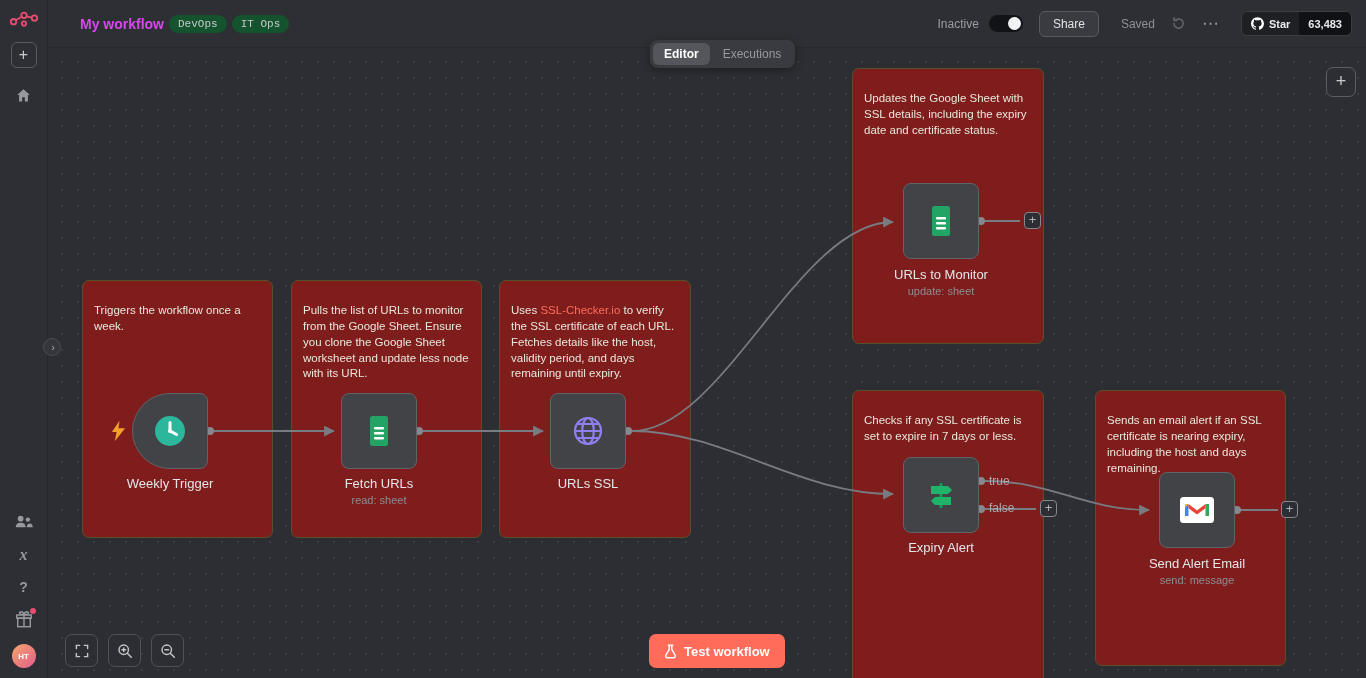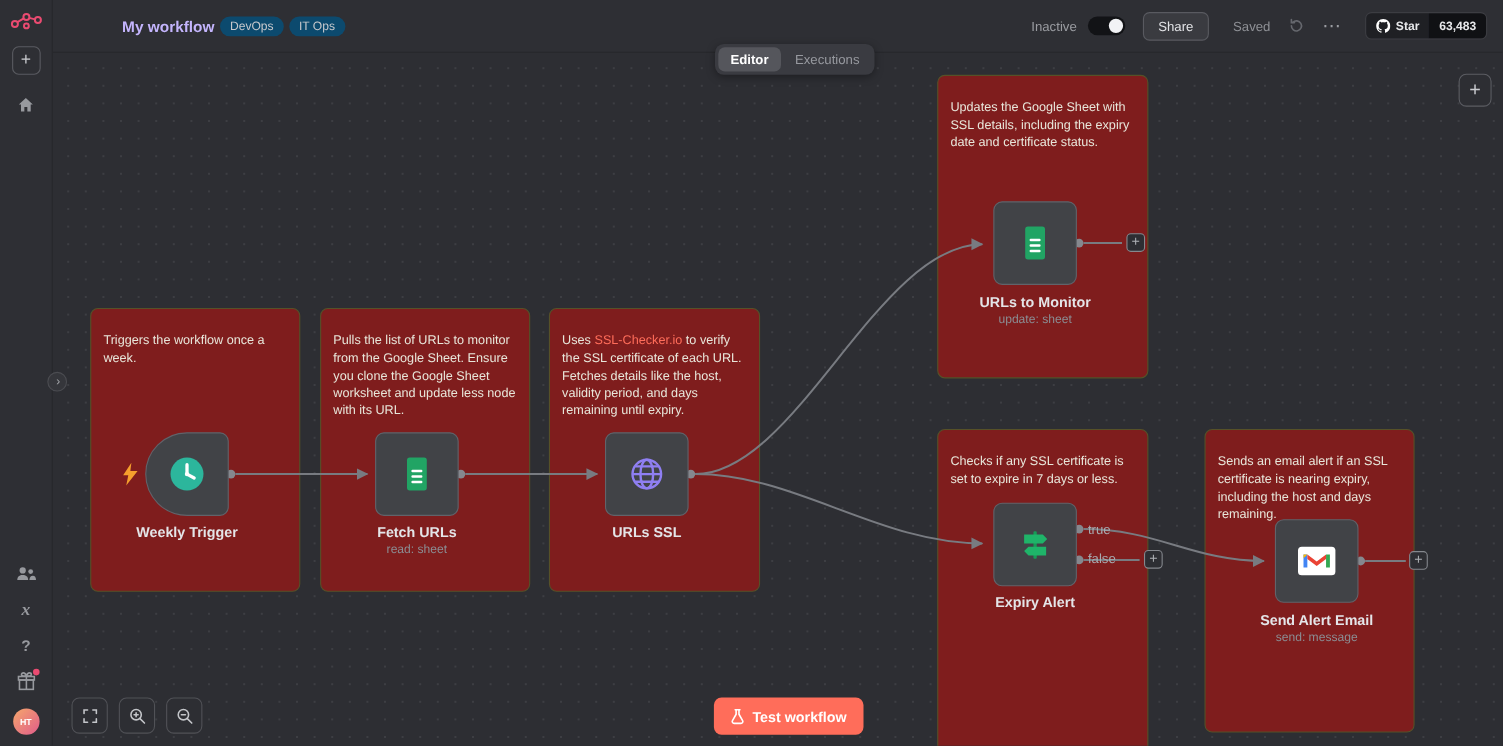--- a/index.html
+++ b/index.html
@@ -17,24 +17,24 @@
     background-image: radial-gradient(circle, #3d3e43 1px, transparent 1.3px);
     background-size:16px 16px; background-position:6px 6px;
   }
 
   
   .topbar {
     position:absolute; left:48px; top:0; right:0; height:48px; z-index:5;
     background:#2e2f34; border-bottom:1px solid #27282c;
     display:flex; align-items:center; padding:0 14px 0 32px;
   }
-  .wf-title { font-size:14px; font-weight:600; color:#c4b5fd;margin-left:31px; }
+  .wf-title { font-size:14px; font-weight:600; color:#d946ef; }
   .tag-pill {
-    background:#0c4a6e; color:#c6c8cc; font-size:11px; border-radius:11px;
-    padding:3px 9px; margin-left:5px; white-space:nowrap;
+    background:#14532d; color:#c6c8cc; font-size:11px; border-radius:11px;
+    padding:3px 9px; margin-left:5px; white-space:nowrap;font-family:Liberation Mono, monospace;
   }
   .tag-pill:first-of-type { margin-left:16px; }
   .tb-spacer { flex:1; }
   .inactive-lbl { font-size:12px; color:#9a9ca1; }
   .toggle {
     width:34px; height:17px; border-radius:10px; background:#121316;
     position:relative; margin-left:10px;
   }
   .toggle .knob {
     position:absolute; right:2px; top:2px; width:13px; height:13px;
@@ -119,21 +119,21 @@
 
   
   .node {
     position:absolute; width:76px; height:76px; z-index:3;
     background:#414347; border:1.6px solid #61636a; border-radius:8px;
     display:flex; align-items:center; justify-content:center;
   }
   .node.trigger { border-radius:38px 8px 8px 38px; }
   .nlabel {
     position:absolute; width:180px; text-align:center; z-index:3;
-    font-size:13px; font-weight:700; color:#e4e5e8;
+    font-size:13px; font-weight:400; color:#e4e5e8;
   }
   .nsub {
     position:absolute; width:180px; text-align:center; z-index:3;
     font-size:11px; color:#8b8d93;
   }
   .plus-sq {
     position:absolute; width:17px; height:17px; z-index:3;
     border:1.6px solid #85888e; border-radius:4px; background:#2d2e33;
     color:#aeb1b6; font-size:13px; line-height:13px; text-align:center;
   }

